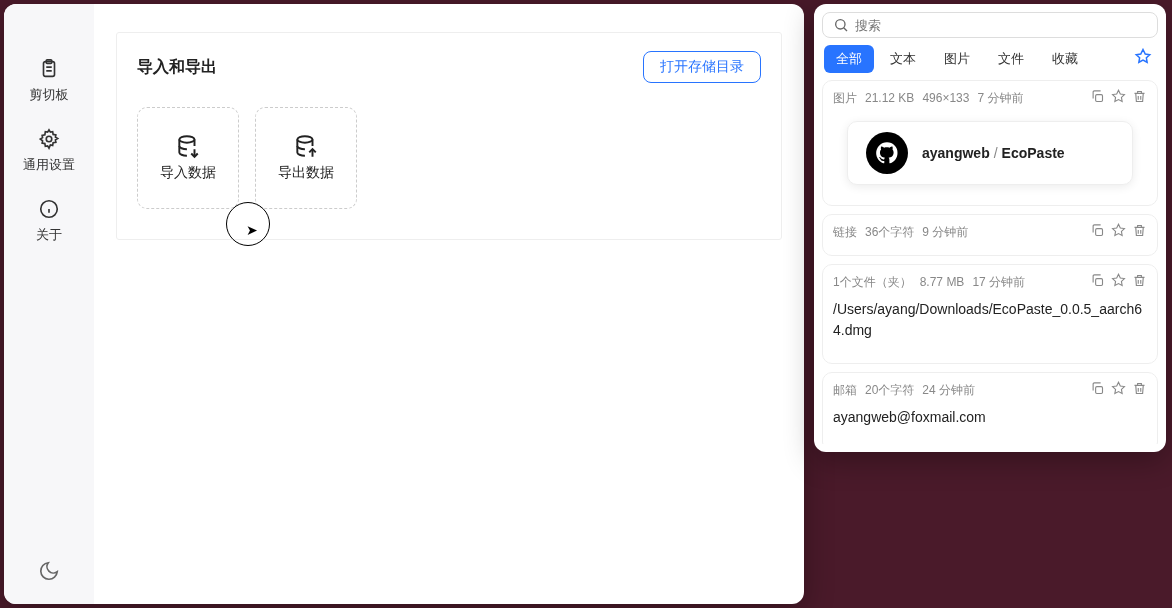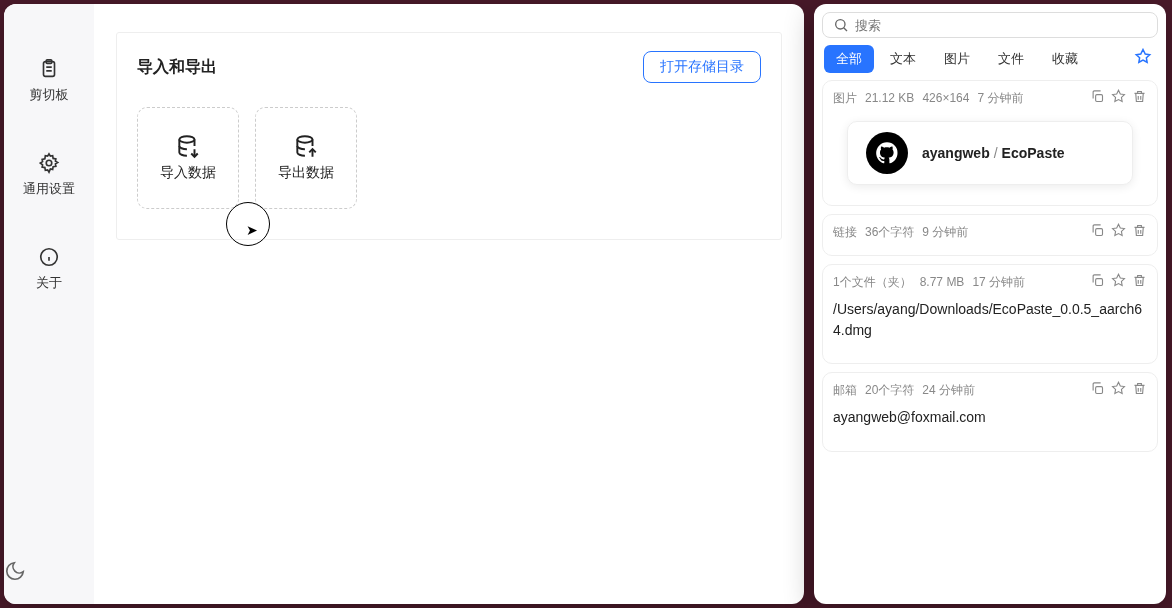--- a/index.html
+++ b/index.html
@@ -1,26 +1,26 @@
 <!DOCTYPE html>
 <html><head>
 <meta charset="utf-8">
 <style>
 * { box-sizing: border-box; margin: 0; padding: 0; }
 body { font-family: -apple-system, "PingFang SC", "Helvetica Neue", sans-serif; background: #4a1a2a; width: 1172px; height: 608px; overflow: hidden; display: flex; gap: 10px; padding: 4px; }
 .window { background: #fff; border-radius: 12px; box-shadow: 0 8px 30px rgba(0,0,0,.3); display: flex; overflow: hidden; }
 .win-left { width: 800px; height: 600px; }
-.win-right { width: 352px; height: 600px; flex-direction: column; padding: 8px; gap: 6px; }
+.win-right { width: 352px; height: 448px; flex-direction: column; padding: 8px; gap: 6px; }
 
 
 .traffic { position: absolute; top: 14px; left: 14px; display: flex; gap: 8px; }
 .tl { width: 12px; height: 12px; border-radius: 50%; background: #ddd; }
 
 
-.sidebar { width: 90px; background: #f7f7f9; display: flex; flex-direction: column; padding-top: 42px; position: relative; gap: 24px; }
+.sidebar { width: 90px; background: #f7f7f9; display: flex; flex-direction: column; align-items: center; padding-top: 42px; position: relative; }
 .side-item { display: flex; flex-direction: column; align-items: center; gap: 6px; padding: 12px 0; width: 100%; cursor: pointer; color: #333; font-size: 13px; }
 .side-item.active { color: #2874ff; }
 .side-item svg { width: 22px; height: 22px; }
 .side-bottom { margin-top: auto; padding-bottom: 18px; }
 
 
 .main { flex: 1; padding: 28px 22px; position: relative; }
 .card { border: 1px solid #eee; border-radius: 3px; padding: 18px 20px 30px; }
 .card-head { display: flex; justify-content: space-between; align-items: center; margin-bottom: 24px; }
 .card-title { font-size: 16px; font-weight: 600; color: #222; }
@@ -156,21 +156,21 @@
         </svg>
     </div>
   </div>
 
   <div class="clip-list">
 
     <div class="clip">
       <div class="clip-head">
         <span>图片</span>
         <span>21.12 KB</span>
-        <span>426×164</span>
+        <span>496×133</span>
         <span>7 分钟前</span>
         <div class="clip-actions">
           <span><svg viewBox="0 0 24 24" fill="none" stroke="currentColor" stroke-width="1.8">
                 <rect x="9" y="9" width="11" height="11" rx="2"></rect>
                 <path d="M5 15V5a2 2 0 012-2h10"></path>
               </svg></span>
           <span><svg viewBox="0 0 24 24" fill="none" stroke="currentColor" stroke-width="1.8">
                 <path d="M12 2l2.9 6 6.6.9-4.8 4.6 1.1 6.5L12 17l-5.8 3 1.1-6.5L2.5 8.9 9.1 8z"></path>
               </svg></span>
           <span><svg viewBox="0 0 24 24" fill="none" stroke="currentColor" stroke-width="1.8">

